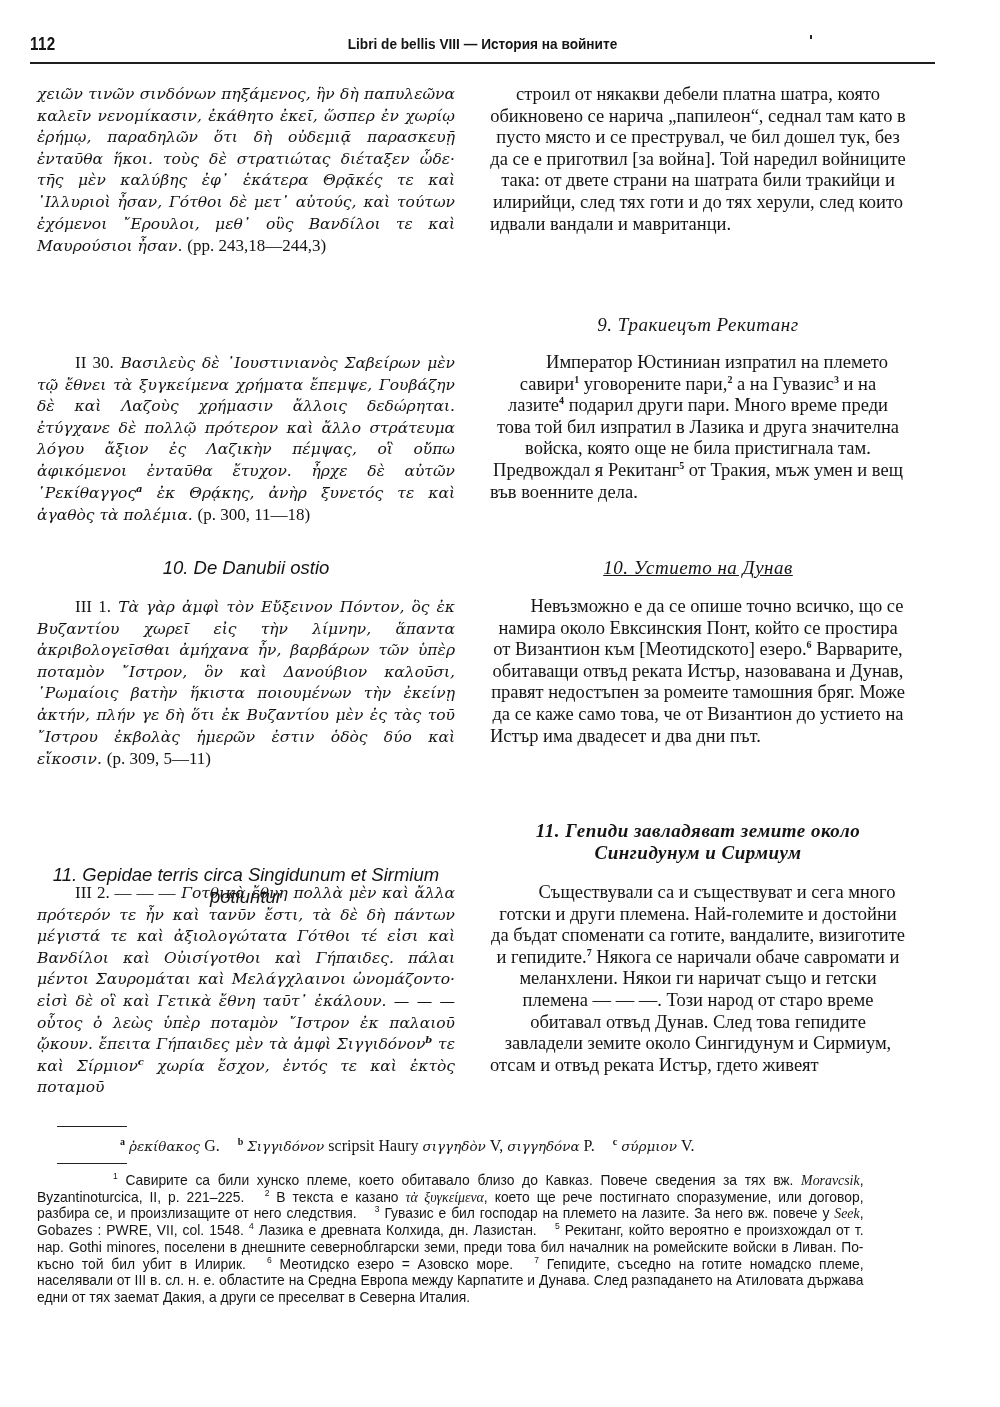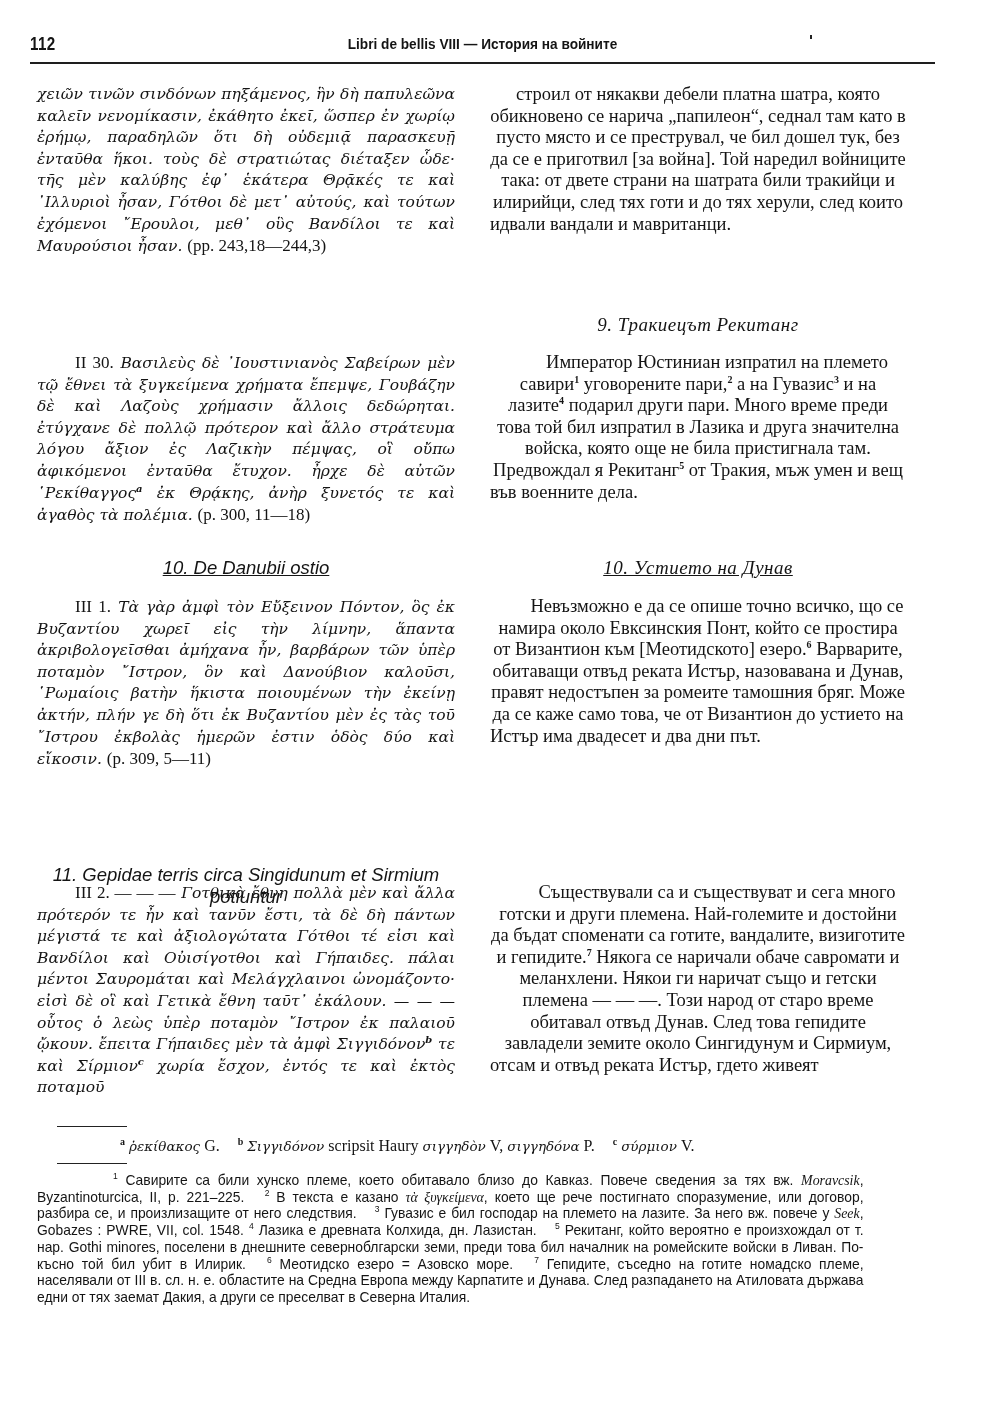--- a/index.html
+++ b/index.html
@@ -58,33 +58,34 @@
 
   <div class="col left greek indent" style="top:352px;">
     <span class="roman">II 30.</span>
     <span>Βασιλεὺς δὲ ᾽Ιουστινιανὸς Σαβείρων μὲν τῷ ἔθνει τὰ ξυγκείμενα χρήματα ἔπεμψε, Γουβάζην δὲ καὶ Λαζοὺς χρήμασιν ἄλλοις δεδώρηται. ἐτύγχανε δὲ πολλῷ πρότερον καὶ ἄλλο στράτευμα λόγου ἄξιον ἐς Λαζικὴν πέμψας, οἳ οὔπω ἀφικόμενοι ἐνταῦθα ἔτυχον. ἦρχε δὲ αὐτῶν ῾Ρεκίθαγγος</span><sup>a</sup><span> ἐκ Θρᾴκης, ἀνὴρ ξυνετός τε καὶ ἀγαθὸς τὰ πολέμια.</span>
     <span class="roman">(p. 300, 11—18)</span>
   </div>
   <div class="col right bg indent" style="top:352px;">
     <span>Император Юстиниан изпратил на племето савири</span><sup>1</sup><span> уговорените пари,</span><sup>2</sup><span> а на Гувазис</span><sup>3</sup><span> и на лазите</span><sup>4</sup><span> подарил други пари. Много време преди това той бил изпратил в Лазика и друга значителна войска, която още не била пристигнала там. Предвождал я Рекитанг</span><sup>5</sup><span> от Тракия, мъж умен и вещ във военните дела.</span>
   </div>
 
-  <div class="col left title-l" style="top:557px;text-decoration:underline;">10. De Danubii ostio</div>
+  <div class="col left title-l" style="top:557px;">10. De Danubii ostio</div>
   <div class="col right title-r" style="top:557px;text-decoration:underline;">10. Устието на Дунав</div>
 
   <div class="col left greek indent" style="top:596px;">
     <span class="roman">III 1.</span>
     <span>Τὰ γὰρ ἀμφὶ τὸν Εὔξεινον Πόντον, ὃς ἐκ Βυζαντίου χωρεῖ εἰς τὴν λίμνην, ἅπαντα ἀκριβολογεῖσθαι ἀμήχανα ἦν, βαρβάρων τῶν ὑπὲρ ποταμὸν ῎Ιστρον, ὃν καὶ Δανούβιον καλοῦσι, ῾Ρωμαίοις βατὴν ἥκιστα ποιουμένων τὴν ἐκείνῃ ἀκτήν, πλήν γε δὴ ὅτι ἐκ Βυζαντίου μὲν ἐς τὰς τοῦ ῎Ιστρου ἐκβολὰς ἡμερῶν ἐστιν ὁδὸς δύο καὶ εἴκοσιν.</span>
     <span class="roman">(p. 309, 5—11)</span>
   </div>
   <div class="col right bg indent" style="top:596px;">
     <span>Невъзможно е да се опише точно всичко, що се намира около Евксинския Понт, който се простира от Византион към [Меотидското] езеро.</span><sup>6</sup><span> Варварите, обитаващи отвъд реката Истър, назовавана и Дунав, правят недостъпен за ромеите тамошния бряг. Може да се каже само това, че от Византион до устието на Истър има двадесет и два дни път.</span>
   </div>
 
   <div class="col left title-l" style="top:820px;margin-top:44px;">11. Gepidae terris circa Singidunum et Sirmium potiuntur</div>
+  <div class="col right title-r bold" style="top:820px;">11. Гепиди завладяват земите около Сингидунум и Сирмиум</div>
 
   <div class="col left greek indent" style="top:882px;">
     <span class="roman">III 2. — — —</span>
     <span>Γοτθικὰ ἔθνη πολλὰ μὲν καὶ ἄλλα πρότερόν τε ἦν καὶ τανῦν ἔστι, τὰ δὲ δὴ πάντων μέγιστά τε καὶ ἀξιολογώτατα Γότθοι τέ εἰσι καὶ Βανδίλοι καὶ Οὐισίγοτθοι καὶ Γήπαιδες. πάλαι μέντοι Σαυρομάται καὶ Μελάγχλαινοι ὠνομάζοντο· εἰσὶ δὲ οἳ καὶ Γετικὰ ἔθνη ταῦτ᾽ ἐκάλουν. — — — οὗτος ὁ λεὼς ὑπὲρ ποταμὸν ῎Ιστρον ἐκ παλαιοῦ ᾤκουν. ἔπειτα Γήπαιδες μὲν τὰ ἀμφὶ Σιγγιδόνον</span><sup>b</sup><span> τε καὶ Σίρμιον</span><sup>c</sup><span> χωρία ἔσχον, ἐντός τε καὶ ἐκτὸς ποταμοῦ</span>
   </div>
   <div class="col right bg indent" style="top:882px;">
     <span>Съществували са и съществуват и сега много готски и други племена. Най-големите и достойни да бъдат споменати са готите, вандалите, визиготите и гепидите.</span><sup>7</sup><span> Някога се наричали обаче савромати и меланхлени. Някои ги наричат също и гетски племена — — —. Този народ от старо време обитавал отвъд Дунав. След това гепидите завладели земите около Сингидунум и Сирмиум, отсам и отвъд реката Истър, гдето живеят</span>
   </div>
 
   <div class="fnrule" style="top:1126px;"></div>

